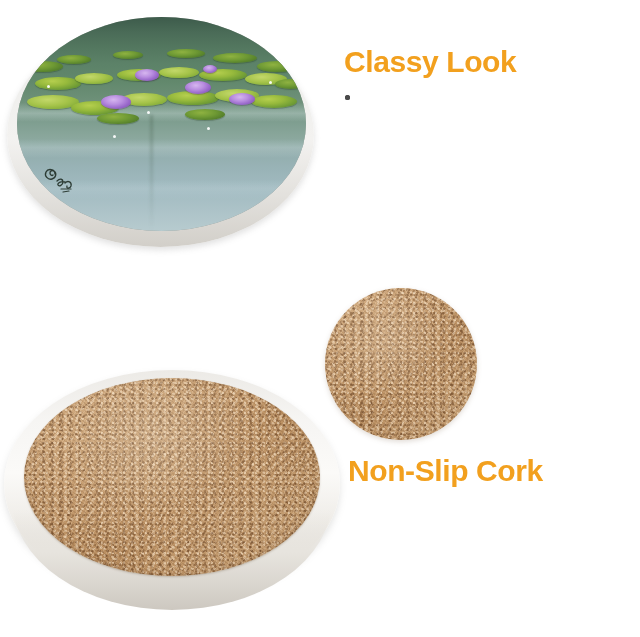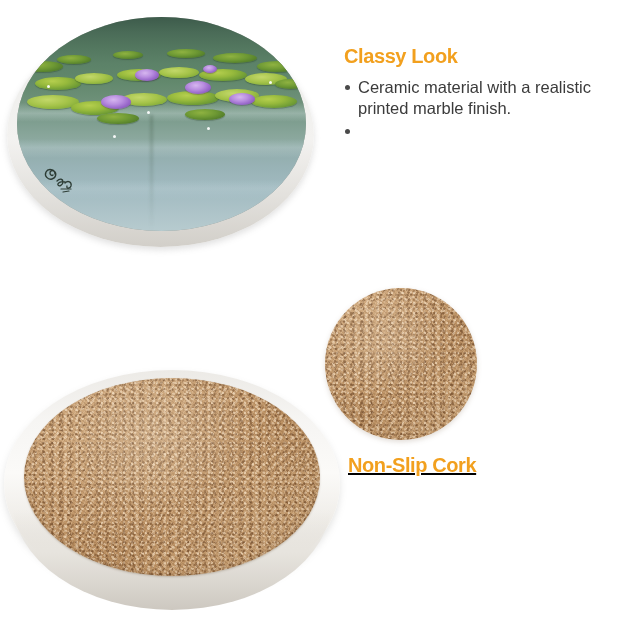--- a/index.html
+++ b/index.html
@@ -22,21 +22,21 @@
     background: #ffffff;
   }
 
   
   .feature-block {
     position: absolute;
   }
   .feature-heading {
     font-family: "Liberation Sans", sans-serif;
     font-weight: bold;
-    font-size: 20px;
+    font-size: 30px;
     line-height: 1.04;
     letter-spacing: -0.4px;
     color: #f2a01e;
     margin: 0 0 10px 0;
     white-space: nowrap;
   }
   .feature-list {
     list-style: none;
     margin: 0;
     padding: 0;
@@ -60,21 +60,21 @@
   }
   .feature-paragraph {
     margin: 0;
     font-size: 16.5px;
     line-height: 1.33;
     color: #3b3b3b;
   }
 
   
   #block-classy  { left: 344px; top: 46px;  width: 292px; }
-  #block-cork    { left: 348px; top: 455px; width: 288px; text-decoration: underline; }
+  #block-cork    { left: 348px; top: 455px; width: 288px; }
   #block-cork .feature-heading { margin-bottom: 9px; }
 
   
   .coaster-top {
     position: absolute;
     left: 7px;
     top: 17px;
     width: 307px;
     height: 233px;
   }
@@ -391,21 +391,20 @@
         <path d="M20 24 L30 24 M22 27 L28 26" fill="none" stroke="#1d2b22" stroke-width="1.2" stroke-linecap="round"></path>
       </svg>
     </div>
   </div>
 
   <div class="feature-block" id="block-classy">
     <h2 class="feature-heading">Classy Look</h2>
     <ul class="feature-list">
       <li>
         <span class="bullet-dot"></span>
-        <span>Ceramic material with a realistic printed marble finish.</span>
       </li>
       <li>
         <span class="bullet-dot"></span>
       </li>
     </ul>
   </div>
 
   <div class="cork-disc cork-surface">
     <div class="cork-grain"></div>
     <div class="shade"></div>

